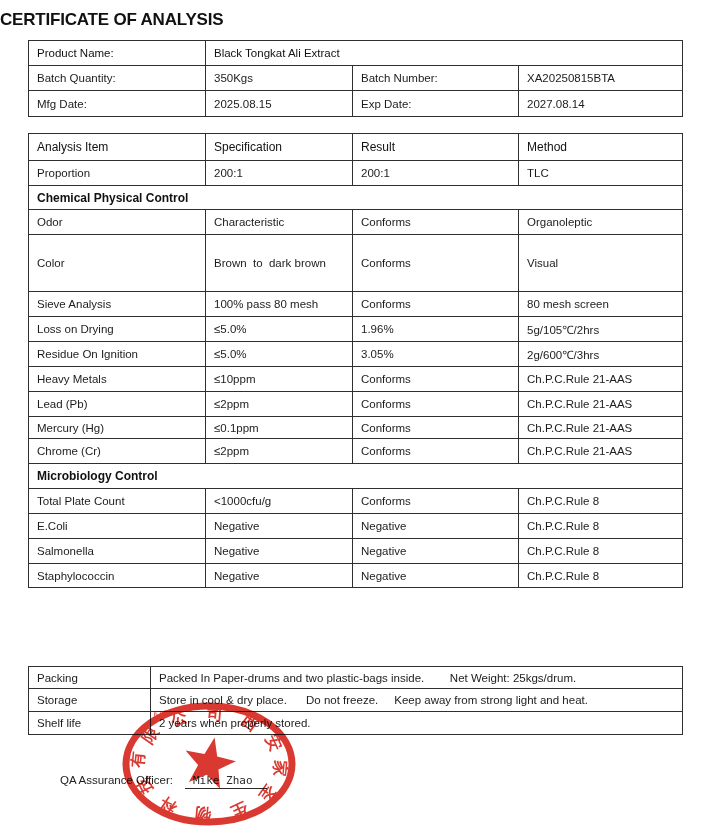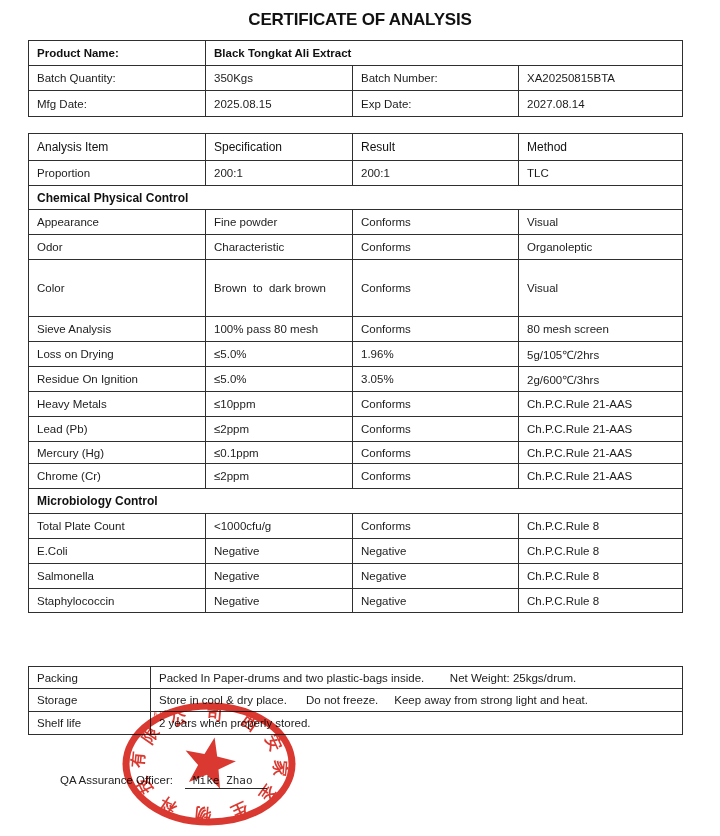--- a/index.html
+++ b/index.html
@@ -1,33 +1,33 @@
 <!DOCTYPE html>
 <html style="--stamp-color: #d6281e;"><head>
 <meta charset="utf-8">
 <style>
   html,body{margin:0;padding:0;background:#ffffff;}
   .page{
     position:relative;width:720px;height:836px;background:#ffffff;
     font-family:"Liberation Sans", sans-serif;color:#1c1c1c;overflow:hidden;
   }
   .doc-title{
-    position:absolute;top:10px;left:0;width:720px;text-align:center;
+    position:absolute;top:10px;left:0;width:720px;
     font-size:17px;font-weight:bold;letter-spacing:-0.2px;color:#111;
   }
   table{border-collapse:collapse;table-layout:fixed;position:absolute;left:28px;background:#fff;}
   table,td,th{border:1.6px solid #2f2f2f;}
   td,th{
     font-size:11.5px;padding:2px 4px 2px 8px;vertical-align:middle;text-align:left;
     white-space:pre-wrap;overflow:hidden;font-weight:normal;color:#1c1c1c;
   }
   .t-info{top:40px;width:654px;}
   .t-analysis{top:133px;width:654px;}
   .t-footer{top:666px;width:654px;}
-  .bold{font-weight:bold;color:#111;}
+  .bold{font-weight:normal;color:#111;}
   .sec-row td{font-weight:bold;font-size:12px;color:#111;}
   .hdr th{font-weight:normal;font-size:12px;color:#111;}
   .qa-line{position:absolute;left:60px;top:774px;font-size:11.5px;color:#222;}
   .qa-name{
     font-family:"DejaVu Sans Mono", monospace;font-size:11px;color:#2a2a2a;
     border-bottom:1.3px solid #2a2a2a;padding:0 14px 1px 8px;margin-left:12px;
   }
   .stamp{
     position:absolute;left:120px;top:700px;width:178px;height:130px;
     mix-blend-mode:multiply;opacity:0.92;pointer-events:none;z-index:5;
@@ -92,26 +92,20 @@
       <th>Method</th>
     </tr>
     <tr style="height:25px">
       <td>Proportion</td>
       <td>200:1</td>
       <td>200:1</td>
       <td>TLC</td>
     </tr>
     <tr class="sec-row" style="height:24px">
       <td colspan="4">Chemical Physical Control</td>
-    </tr>
-    <tr style="height:25px">
-      <td>Appearance</td>
-      <td>Fine powder</td>
-      <td>Conforms</td>
-      <td>Visual</td>
     </tr>
     <tr style="height:25px">
       <td>Odor</td>
       <td>Characteristic</td>
       <td>Conforms</td>
       <td>Organoleptic</td>
     </tr>
     <tr style="height:57px">
       <td>Color</td>
       <td>Brown  to  dark brown</td>

